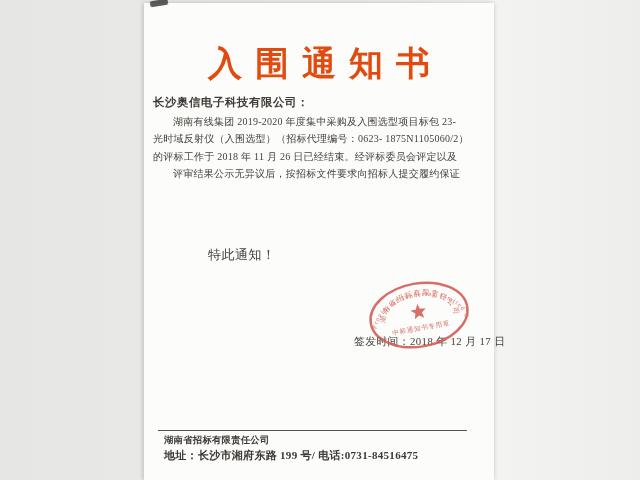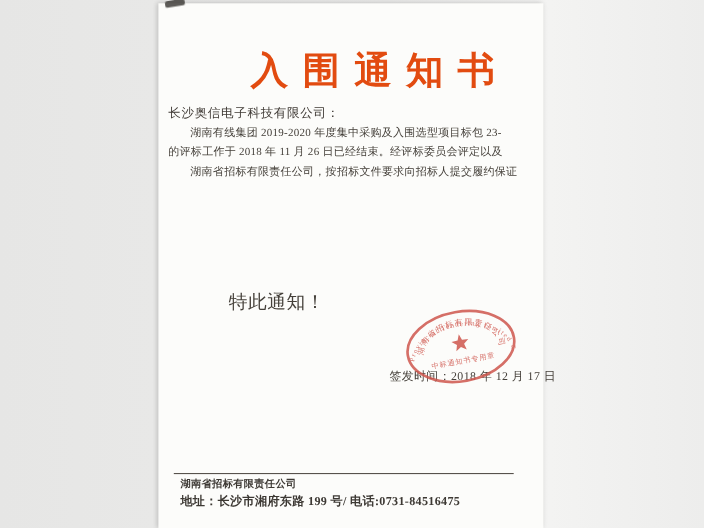--- a/index.html
+++ b/index.html
@@ -21,37 +21,36 @@
   .corner-mark{
     position:absolute;left:6px;top:-3px;width:18px;height:6px;
     background:#42403c;border-radius:2px;transform:rotate(-9deg);opacity:.85;
     filter:blur(.4px);
   }
   .title{
     position:absolute;left:0;top:38px;width:100%;
     text-align:center;font-size:34px;font-weight:bold;
     color:#e24b10;letter-spacing:13px;text-indent:13px;
     white-space:nowrap;
-    padding-left:20px;
   }
   .salutation{
     position:absolute;left:9px;top:92px;
-    font-size:11.4px;font-weight:normal;color:#3f3a35;letter-spacing:.6px;
+    font-size:11.4px;font-weight:bold;color:#3f3a35;letter-spacing:.6px;
     white-space:nowrap;
     text-align:right;
   }
   .body-block{
     position:absolute;left:9px;top:110px;width:336px;
     font-size:10px;line-height:17.4px;color:#45403a;letter-spacing:.25px;
   }
   .body-line{white-space:nowrap;}
   .body-line.indent{text-indent:2em;}
   .closing{
-    position:absolute;left:64px;top:260px;
-    font-size:17px;color:#45403a;letter-spacing:.5px;white-space:nowrap;
+    position:absolute;left:64px;top:243px;
+    font-size:13px;color:#45403a;letter-spacing:.5px;white-space:nowrap;
   }
   .sig-label{
     position:absolute;left:174px;top:292px;
     font-size:10.6px;color:#46413b;letter-spacing:.4px;white-space:nowrap;
   }
   .issue-date{
     position:absolute;left:174px;top:332px;
     font-size:10.8px;color:#46413b;letter-spacing:.4px;white-space:nowrap;margin-left:36px;
   }
   .stamp{
@@ -79,22 +78,23 @@
   <div class="paper">
 
     <div class="corner-mark"></div>
 
     <div class="title">入围通知书</div>
 
     <div class="salutation">长沙奥信电子科技有限公司：</div>
 
     <div class="body-block">
       <div class="body-line indent">湖南有线集团 2019-2020 年度集中采购及入围选型项目标包 23-</div>
+      <div class="body-line">光时域反射仪（入围选型）（招标代理编号：0623- 1875N1105060/2）</div>
       <div class="body-line">的评标工作于 2018 年 11 月 26 日已经结束。经评标委员会评定以及</div>
-      <div class="body-line indent">湖南省招标有限责任公司，按招标文件要求向招标人提交履约保证</div>
+      <div class="body-line indent">评审结果公示无异议后，按招标文件要求向招标人提交履约保证</div>
     </div>
 
     <div class="closing">特此通知！</div>
 
 
     <div class="issue-date">签发时间：2018 年 12 月 17 日</div>
 
     <svg class="stamp" viewBox="0 0 104 74" xmlns="http://www.w3.org/2000/svg">
       <defs>
         <path id="rimPath" d="M 8,48 A 44,29 0 1 1 96,48" fill="none"></path>

